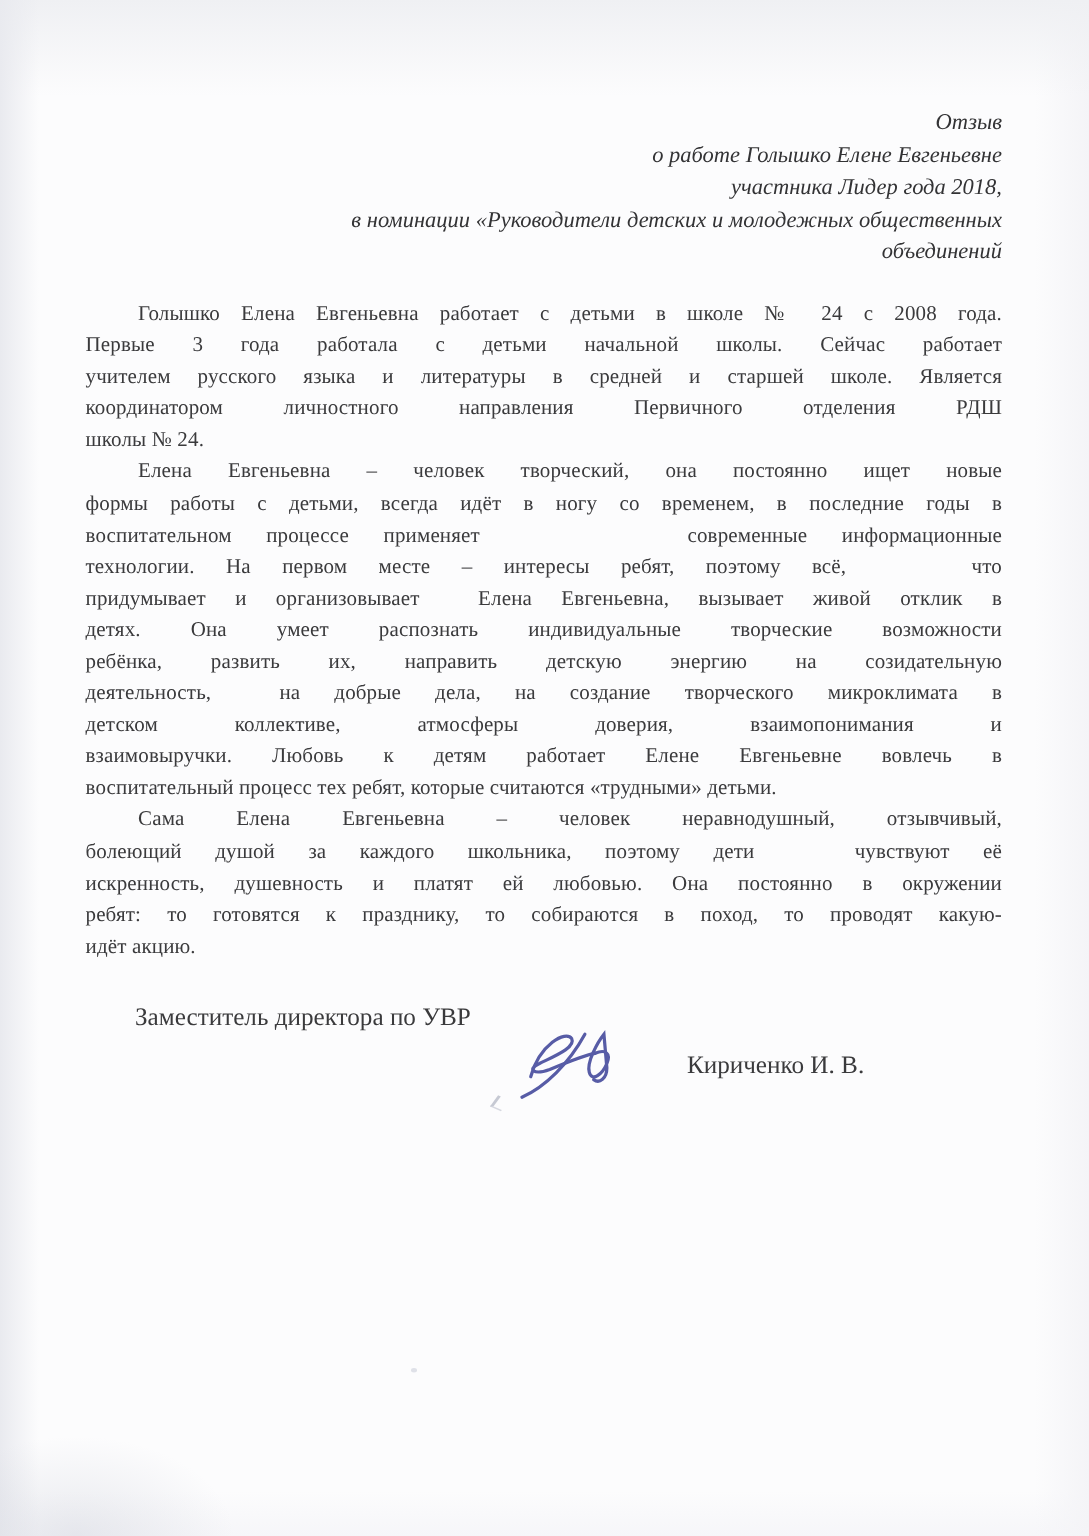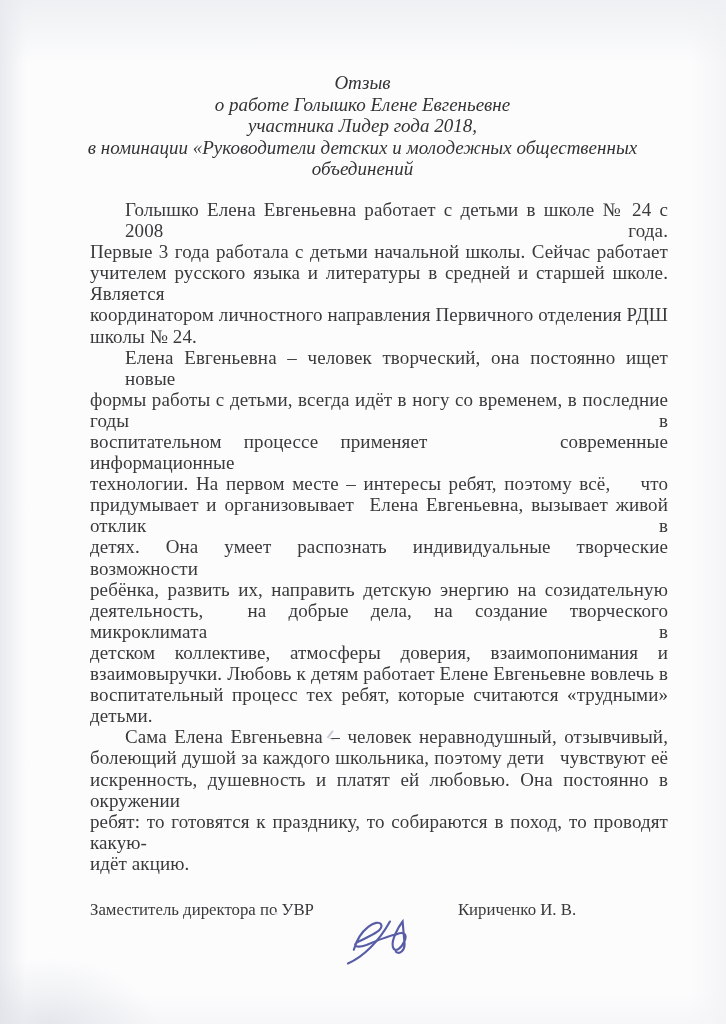--- a/index.html
+++ b/index.html
@@ -13,29 +13,29 @@
       linear-gradient(90deg, #e9eaef 0px, rgba(233,234,239,0) 26px),
       linear-gradient(180deg, #eff0f3 0px, rgba(239,240,243,0) 64px),
       linear-gradient(270deg, #f4f4f7 0px, rgba(244,244,247,0) 36px),
       linear-gradient(0deg, #f6f6f9 0px, rgba(246,246,249,0) 30px),
       #fcfcfd;
     font-family:"Liberation Serif","DejaVu Serif",serif;
     color:#3a3a3c;
   }
   .doc-title{
     margin:72px 58px 0 57px;
-    text-align:center;
+    text-align:right;
     font-style:italic;
-    font-size:19px;
+    font-size:15px;
     line-height:21.6px;
     color:#333335;
   }
   .body-text{
-    margin:19px 58px 0 90px;
-    font-size:19px;
+    margin:19px 58px 0 57px;
+    font-size:14px;
     line-height:21.1px;
     letter-spacing:.1px;
   }
   .para{margin:0;}
   .line{
     text-align:justify;
     text-align-last:justify;
     text-justify:inter-word;
     white-space:normal;
   }
@@ -43,21 +43,21 @@
   .line.last{text-align-last:left;}
   .footer-row{
     position:relative;
     margin:26px 58px 0 57px;
     display:flex;
     align-items:flex-start;
     font-size:16.8px;
   }
   .sig-label{margin-left:33px;}
   .sig-svg{margin-left:32px;transform:translateY(14px);}
-  .signer-name{margin-left:30px;}
+  .signer-name{margin-left:30px;margin-top:32px;}
   .artifact-check{
     position:absolute;left:329px;top:731px;
     width:6px;height:8px;
     border-left:2px solid #c6c9d3;
     transform:rotate(24deg) skewX(-12deg);
     border-bottom:1px solid #d6d8e0;
   }
   .artifact-speck{
     position:absolute;left:274px;top:912px;
     width:4px;height:3px;border-radius:50%;

